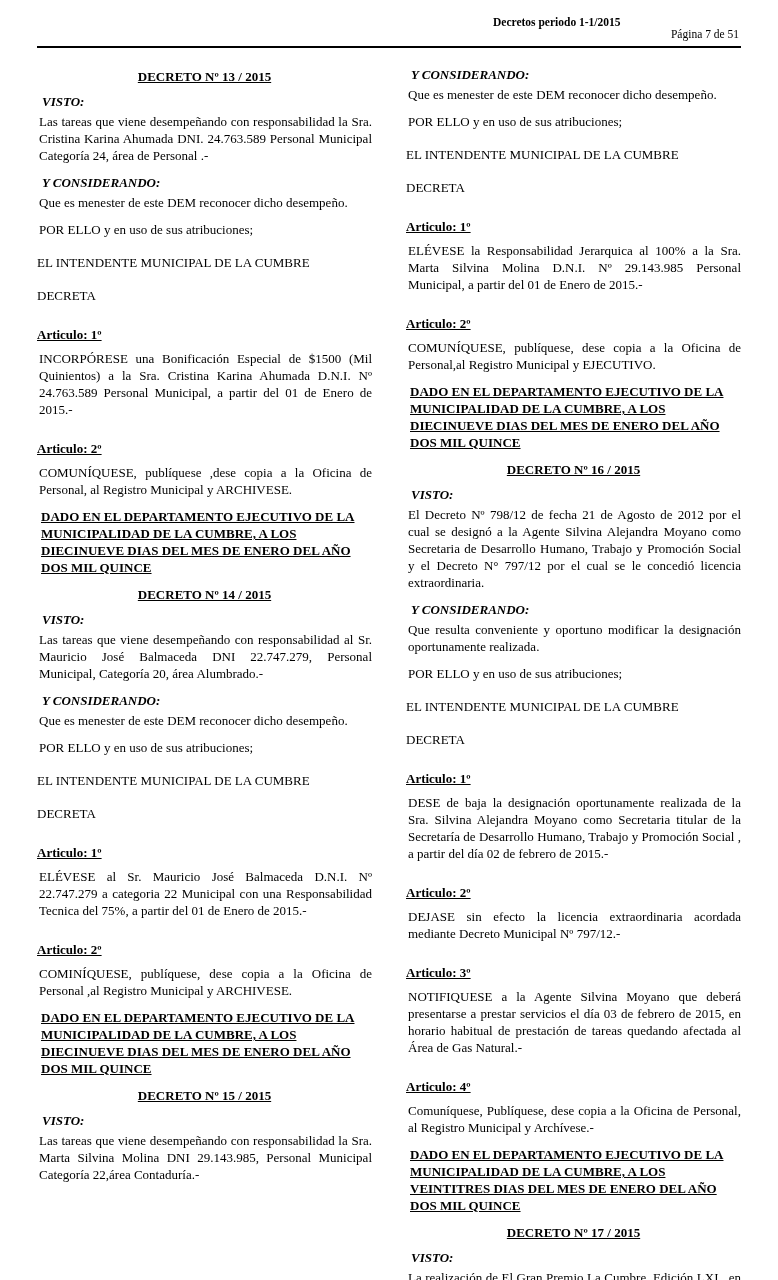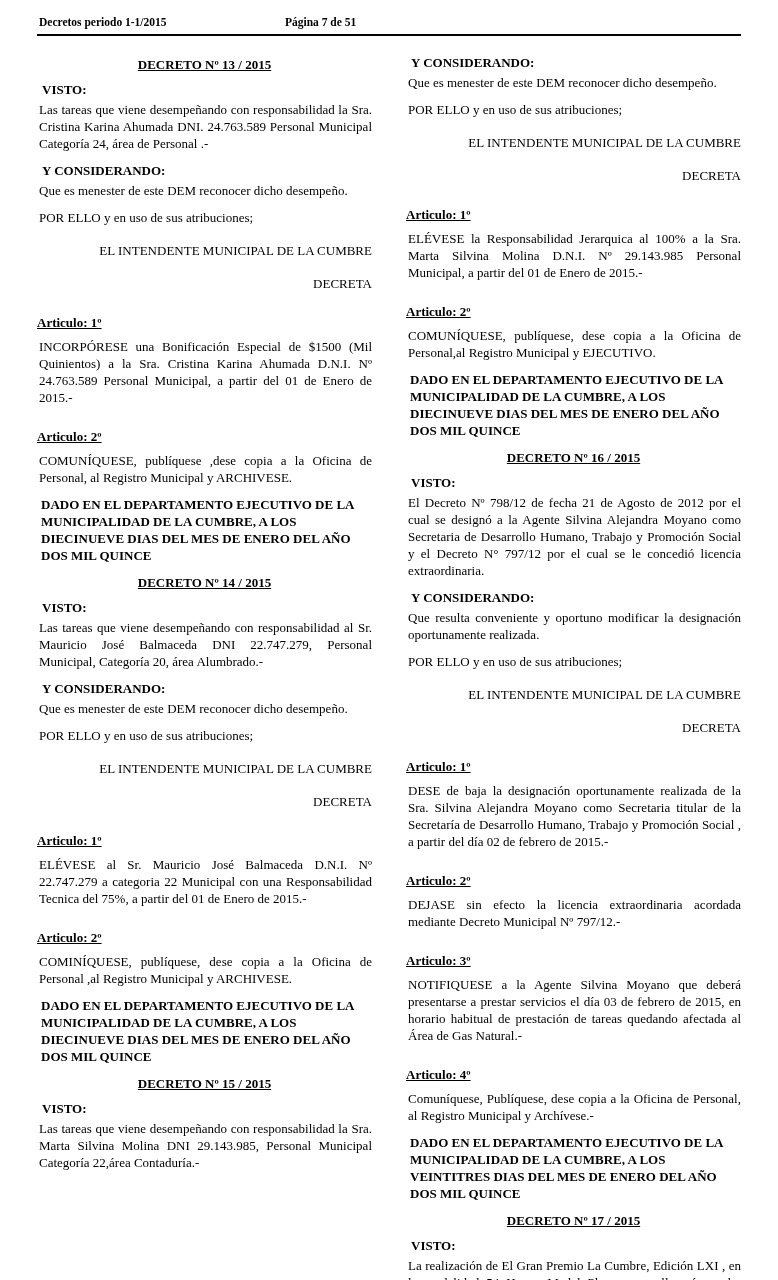--- a/index.html
+++ b/index.html
@@ -12,23 +12,24 @@
     overflow: hidden;
   }
   .page { padding: 0 37px; }
 
   .doc-header {
     display: flex;
     align-items: flex-end;
     padding: 16px 2px 6px 2px;
     border-bottom: 2px solid #000;
     font-size: 11.5px;
+    flex-direction: column;
   }
   .doc-header .hleft { width: 246px; font-weight: bold; }
-  .doc-header .hright { font-weight: bold; }
+  .doc-header .hright { font-weight: normal; }
 
   .columns {
     display: flex;
     gap: 34px;
     padding-top: 10px;
   }
   .col {
     flex: 1;
     min-width: 0;
     font-size: 13px;
@@ -38,40 +39,42 @@
   .b-title {
     text-align: center;
     font-weight: bold;
     text-decoration: underline;
     margin: 10px 0 8px;
   }
   .b-label {
     font-weight: bold;
     margin: 8px 0 3px;
     padding-left: 5px;
+    font-style: italic;
   }
   .b-para {
     text-align: justify;
     margin: 0 0 10px;
     padding-left: 2px;
   }
   .b-center {
-    text-align: right;
+    text-align: left;
     margin: 16px 0 10px;
   }
   .b-article {
     font-weight: bold;
     text-decoration: underline;
     margin: 22px 0 7px;
   }
   .b-dado {
     font-weight: bold;
     text-align: left;
     margin: 4px 0 10px;
     padding-left: 4px;
+    text-decoration: underline;
   }
 </style>
 </head>
 <body>
 
 <div class="page">
 
   <div class="doc-header">
     <span class="hleft">Decretos periodo 1-1/2015</span>
     <span class="hright">Página 7 de 51</span>

